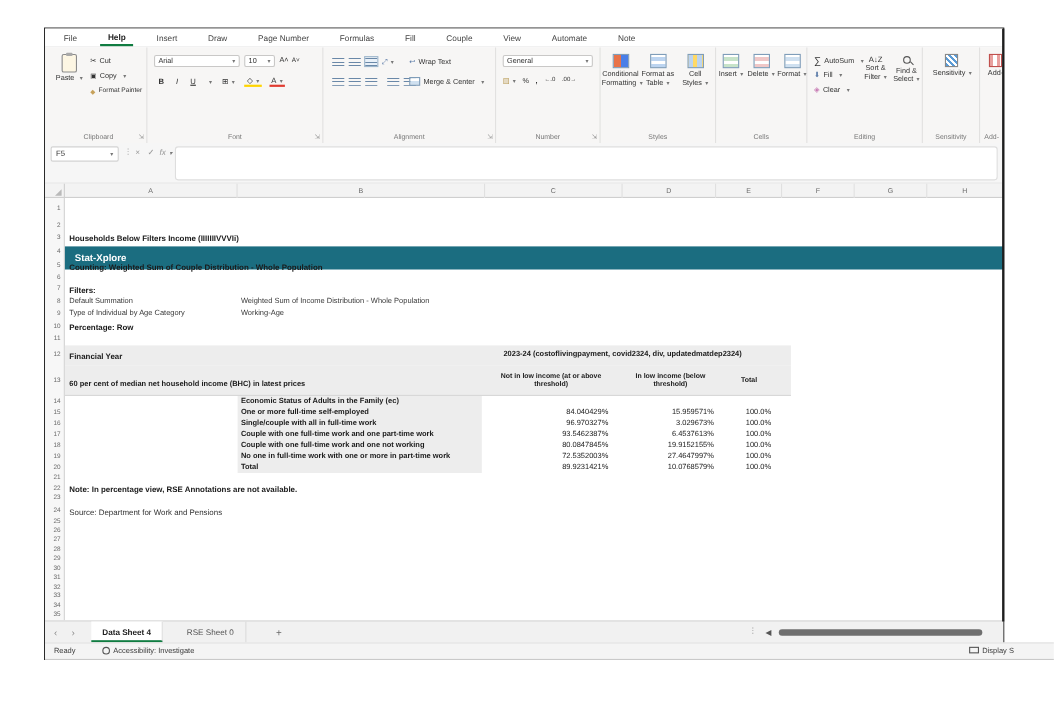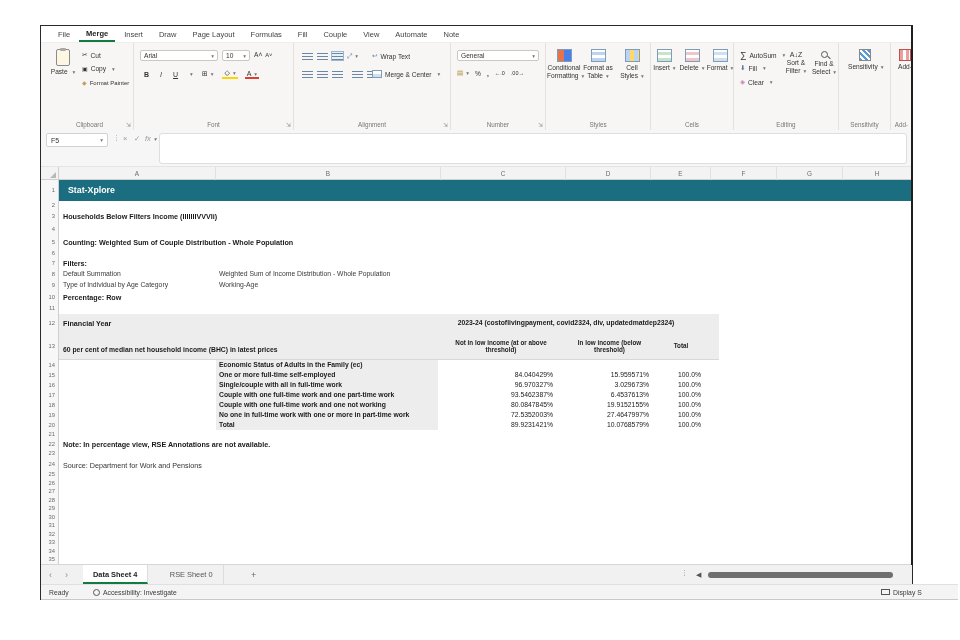--- a/index.html
+++ b/index.html
@@ -1,21 +1,21 @@
 <!DOCTYPE html>
 <html><head>
 <meta charset="utf-8">
 <style>
   * { margin:0; padding:0; box-sizing:border-box; }
   body { width:960px; height:640px; background:#fff; font-family:"Liberation Sans", sans-serif; overflow:hidden; }
   .screen { position:relative; width:960px; height:640px; background:#fff; }
   .window { position:absolute; left:40px; top:25px; width:873px; height:575px; background:#fff; border:1px solid #2a2a2a; }
 
   
-  .menubar { position:absolute; left:0; top:0; width:871px; height:17px; background:#fff; display:flex; align-items:center; padding-left:10px; gap:2px; border-bottom:1px solid #eee; }
+  .menubar { position:absolute; left:0; top:0; width:871px; height:17px; background:#fff; display:flex; align-items:center; padding-left:10px; gap:14px; border-bottom:1px solid #eee; }
   .menutab { font-size:7.5px; color:#444; padding:2px 7px; white-space:nowrap; cursor:default; }
   .menutab.active { font-weight:bold; color:#222; border-bottom:2px solid #107c41; }
 
   
   .ribbon { position:absolute; left:0; top:17px; width:871px; height:87px; background:#f7f6f5; overflow:hidden; }
   .rgroup { position:absolute; top:0; height:87px; border-right:1px solid #e2e1e0; }
   .rglabel { position:absolute; bottom:2px; left:0; right:0; text-align:center; font-size:6.3px; color:#777; }
   .launcher { position:absolute; bottom:2px; right:2px; font-size:6px; color:#999; }
   .bigbtn { position:absolute; top:6px; width:34px; text-align:center; font-size:6.6px; color:#333; line-height:1.2; }
   .smallrow { position:absolute; font-size:6.6px; color:#333; white-space:nowrap; display:flex; align-items:center; gap:3px; }
@@ -82,24 +82,24 @@
   .rightborder { position:absolute; left:870px; top:0; width:2px; height:539px; background:#1e1e1e; }
 </style>
 </head>
 <body>
 
 <div class="screen">
   <div class="window">
 
     <div class="menubar" id="menubar">
         <div class="menutab">File</div>
-        <div class="menutab active">Merge</div>
+        <div class="menutab active">Help</div>
         <div class="menutab">Insert</div>
         <div class="menutab">Draw</div>
-        <div class="menutab">Page Layout</div>
+        <div class="menutab">Page Number</div>
         <div class="menutab">Formulas</div>
         <div class="menutab">Fill</div>
         <div class="menutab">Couple</div>
         <div class="menutab">View</div>
         <div class="menutab">Automate</div>
         <div class="menutab">Note</div>
       </div>
 
     <div class="ribbon">
 
@@ -296,21 +296,21 @@
         <div class="rownum" style="top: 324px; height: 8.5px; line-height: 8.5px;">29</div>
         <div class="rownum" style="top: 332.5px; height: 8.5px; line-height: 8.5px;">30</div>
         <div class="rownum" style="top: 341px; height: 8.5px; line-height: 8.5px;">31</div>
         <div class="rownum" style="top: 349.5px; height: 8.5px; line-height: 8.5px;">32</div>
         <div class="rownum" style="top: 358px; height: 8.5px; line-height: 8.5px;">33</div>
         <div class="rownum" style="top: 366.5px; height: 8.5px; line-height: 8.5px;">34</div>
         <div class="rownum" style="top: 375px; height: 8.5px; line-height: 8.5px;">35</div>
       </div>
 
     <div class="gridbody" id="gridbody">
-      <div class="banner" style="background: rgb(27, 109, 128);">Stat-Xplore</div>
+      <div class="banner" style="background: rgb(27, 109, 128); margin-top: 44px;">Stat-Xplore</div>
 
       <div class="sline bold" style="left:4px;top:32px;">Households Below Filters Income (IIIIIIIVVVIi)</div>
       <div class="sline bold" style="left:4px;top:58px;">Counting: Weighted Sum of Couple Distribution - Whole Population</div>
       <div class="sline bold" style="left:4px;top:79px;">Filters:</div>
       <div id="filters">
           <div class="sline" style="left: 4px; top: 90px; font-size: 6.8px; color: rgb(58, 58, 58);">Default Summation</div>
           <div class="sline" style="left: 160px; top: 90px; font-size: 6.8px; color: rgb(58, 58, 58);">Weighted Sum of Income Distribution - Whole Population</div>
           <div class="sline" style="left: 4px; top: 101px; font-size: 6.8px; color: rgb(58, 58, 58);">Type of Individual by Age Category</div>
           <div class="sline" style="left: 160px; top: 101px; font-size: 6.8px; color: rgb(58, 58, 58);">Working-Age</div>
         </div>

